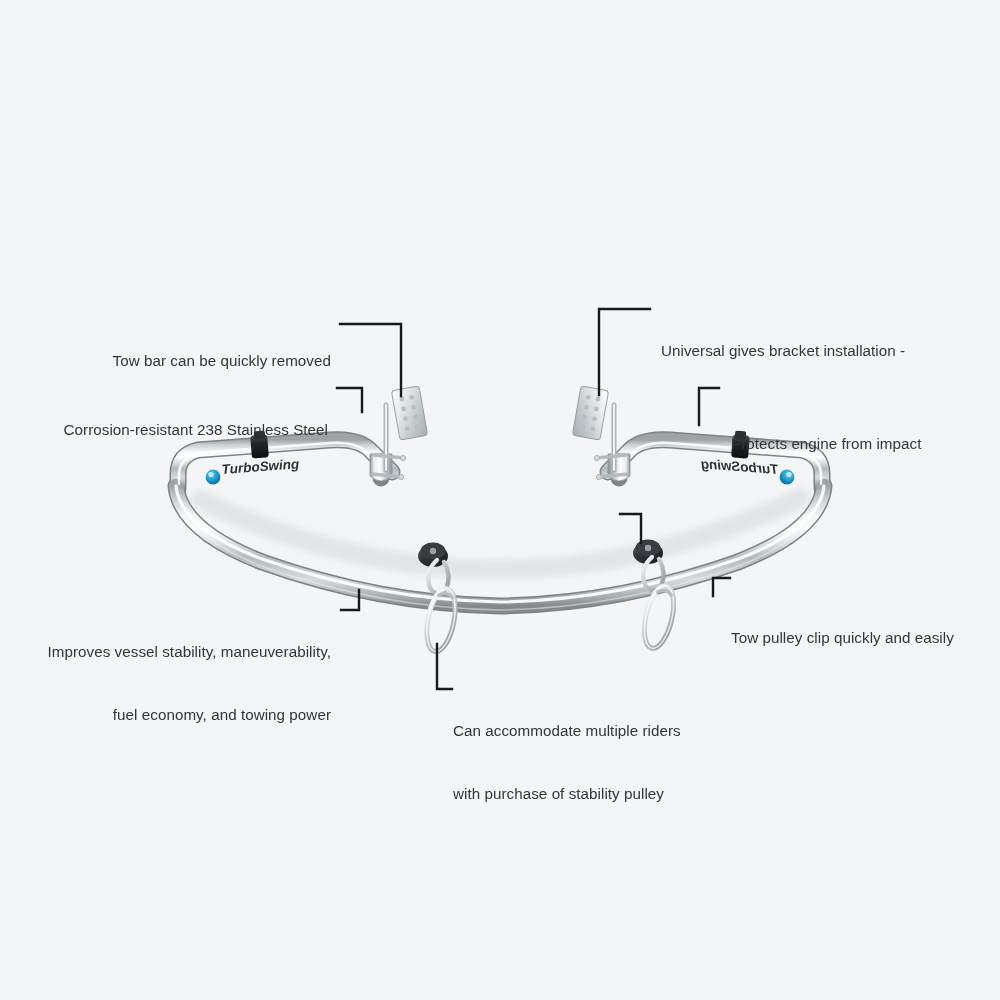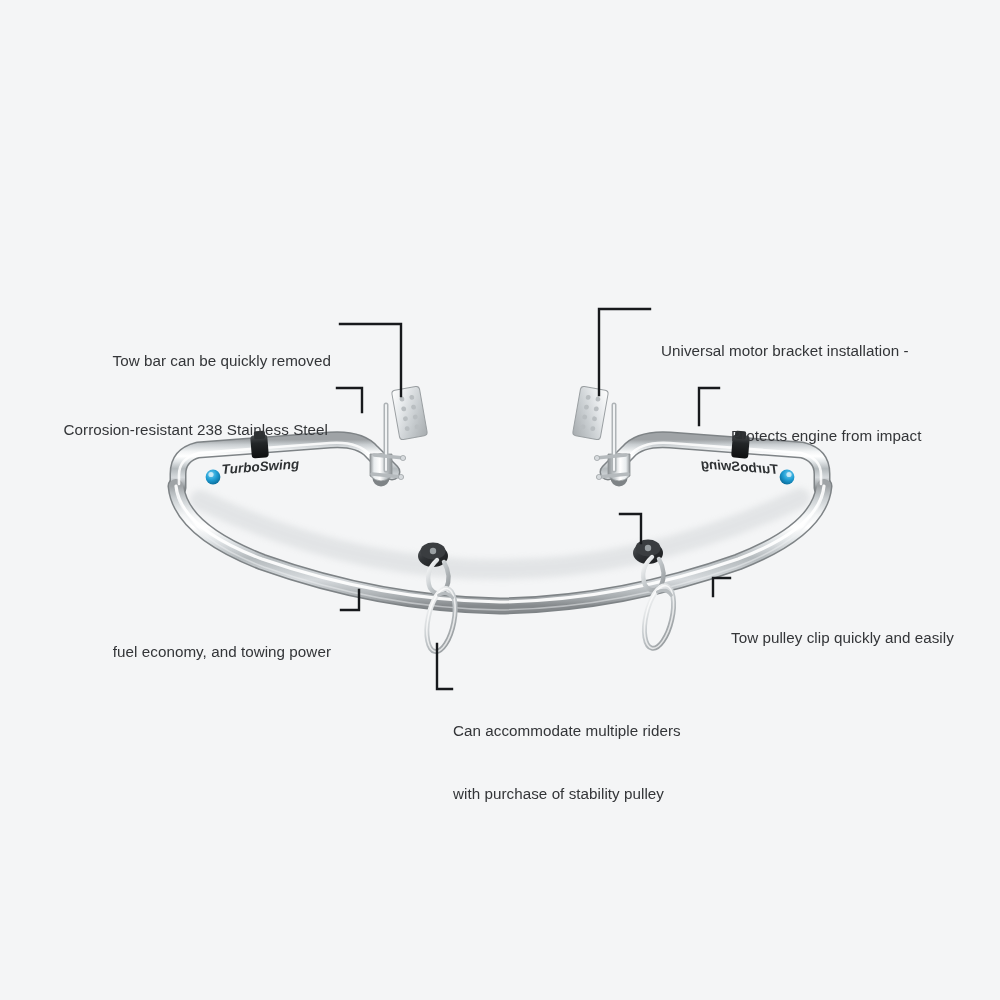--- a/index.html
+++ b/index.html
@@ -262,29 +262,30 @@
 
   <div class="callout right-align" style="left:0px; top:308px; width:331px;">
     <span class="callout-line">Tow bar can be quickly removed</span>
   </div>
 
   <div class="callout right-align" style="left:0px; top:377px; width:328px;">
     <span class="callout-line">Corrosion-resistant 238 Stainless Steel</span>
   </div>
 
   <div class="callout left-align" style="left:661px; top:298px; width:335px;">
-    <span class="callout-line">Universal motor bracket installation -</span>
-  </div>
-
-  <div class="callout left-align" style="left:731px; top:383px; width:266px;">
+    <span class="callout-line">Universal gives bracket installation -</span>
+  </div>
+
+  <div class="callout left-align" style="left:731px; top:391px; width:266px;">
     <span class="callout-line">Protects engine from impact</span>
   </div>
 
 
   <div class="callout right-align" style="left:0px; top:599px; width:331px;">
+    <span class="callout-line">Improves vessel stability, maneuverability,</span>
     <span class="callout-line">fuel economy, and towing power</span>
   </div>
 
   <div class="callout left-align" style="left:731px; top:585px; width:266px;">
     <span class="callout-line">Tow pulley clip quickly and easily</span>
   </div>
 
   <div class="callout left-align" style="left:453px; top:678px; width:300px;">
     <span class="callout-line">Can accommodate multiple riders</span>
     <span class="callout-line">with purchase of stability pulley</span>

